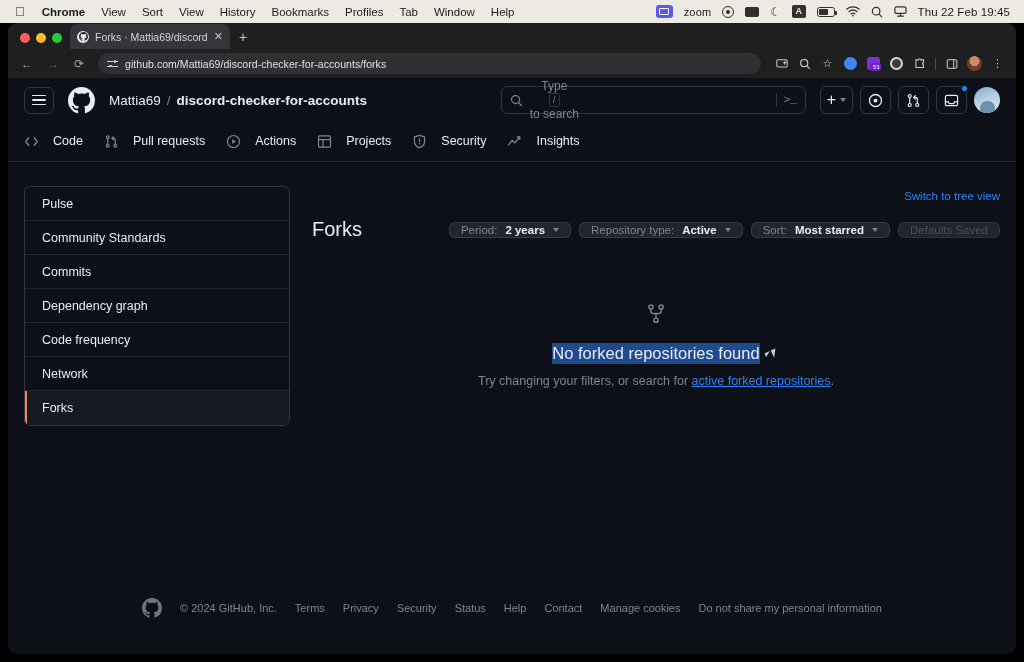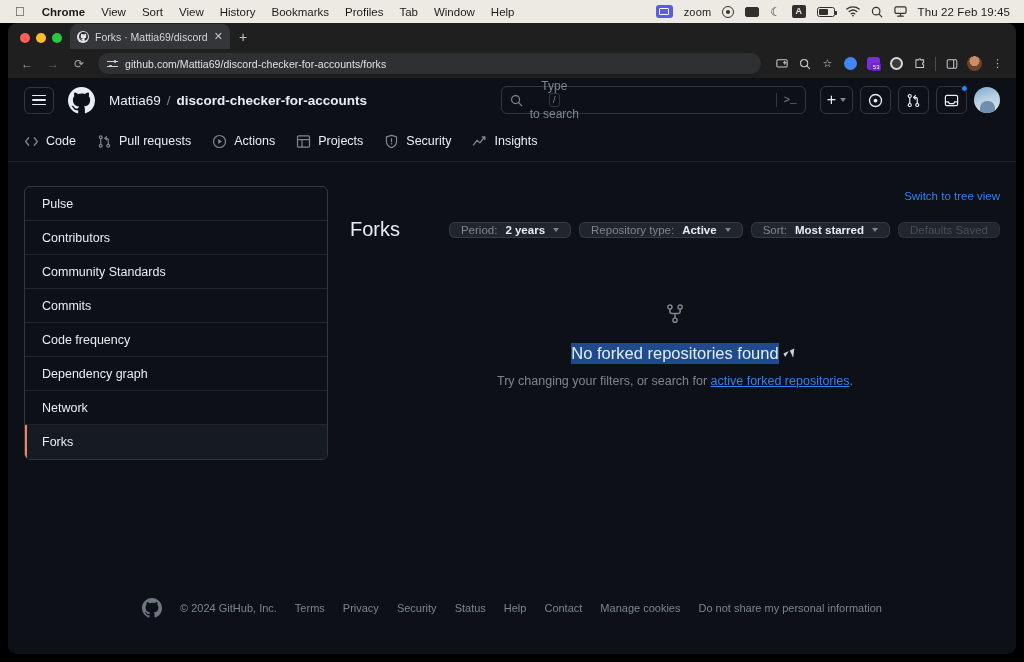--- a/index.html
+++ b/index.html
@@ -125,26 +125,26 @@
      background:#2f81f7; border:1.5px solid #0d1117;}
   .gh-avatar{ width:26px;height:26px;border-radius:50%;overflow:hidden;
      background:linear-gradient(160deg,#7aa6cf 0%,#b9cfe0 45%,#dce7ef 100%);
      display:flex;align-items:flex-end;justify-content:center;}
   .gh-avatar i{ display:block;width:15px;height:12px;border-radius:7px 7px 2px 2px;background:#6e8fae;}
 
   .gh-nav{
     height:40px; display:flex; align-items:center; gap:21px; padding:0 16px;
     border-bottom:1px solid #21262d; font-size:12.5px; color:#e6edf3;
   }
-  .navitem{ display:flex;align-items:center;gap:7px; padding-bottom:1px; }
+  .navitem{ display:flex;align-items:center;gap:14px; padding-bottom:1px; }
   .navitem .ni{ color:#7d8590; display:flex; align-items:center; }
 
   .gh-body{ display:flex; padding:24px 16px 0 16px; gap:22px; }
   .sidebar{
-    width:304px; border:1px solid #30363d; border-radius:6px; overflow:hidden; flex:0 0 auto;
+    width:266px; border:1px solid #30363d; border-radius:6px; overflow:hidden; flex:0 0 auto;
     background:#0d1117;
   }
   .side-item{
     height:34px; display:flex; align-items:center; padding-left:17px;
     font-size:12.5px; color:#e6edf3; border-bottom:1px solid #21262d; position:relative;
   }
   .side-item:last-child{ border-bottom:0; }
   .side-item.active{ background:#161b22; font-weight:normal; }
   .side-item.active:before{
     content:""; position:absolute; left:0; top:0; bottom:0; width:2px; background:#f78166;
@@ -455,33 +455,30 @@
       </span>
     </div>
 
     <div class="gh-body">
 
       <div class="sidebar">
         <div class="side-item">
           <span>Pulse</span>
         </div>
         <div class="side-item">
-          <span>Contributors</span>
-        </div>
-        <div class="side-item">
           <span>Community Standards</span>
         </div>
         <div class="side-item">
           <span>Commits</span>
         </div>
         <div class="side-item">
+          <span>Dependency graph</span>
+        </div>
+        <div class="side-item">
           <span>Code frequency</span>
-        </div>
-        <div class="side-item">
-          <span>Dependency graph</span>
         </div>
         <div class="side-item">
           <span>Network</span>
         </div>
         <div class="side-item active">
           <span>Forks</span>
         </div>
       </div>
 
       <div class="content">

